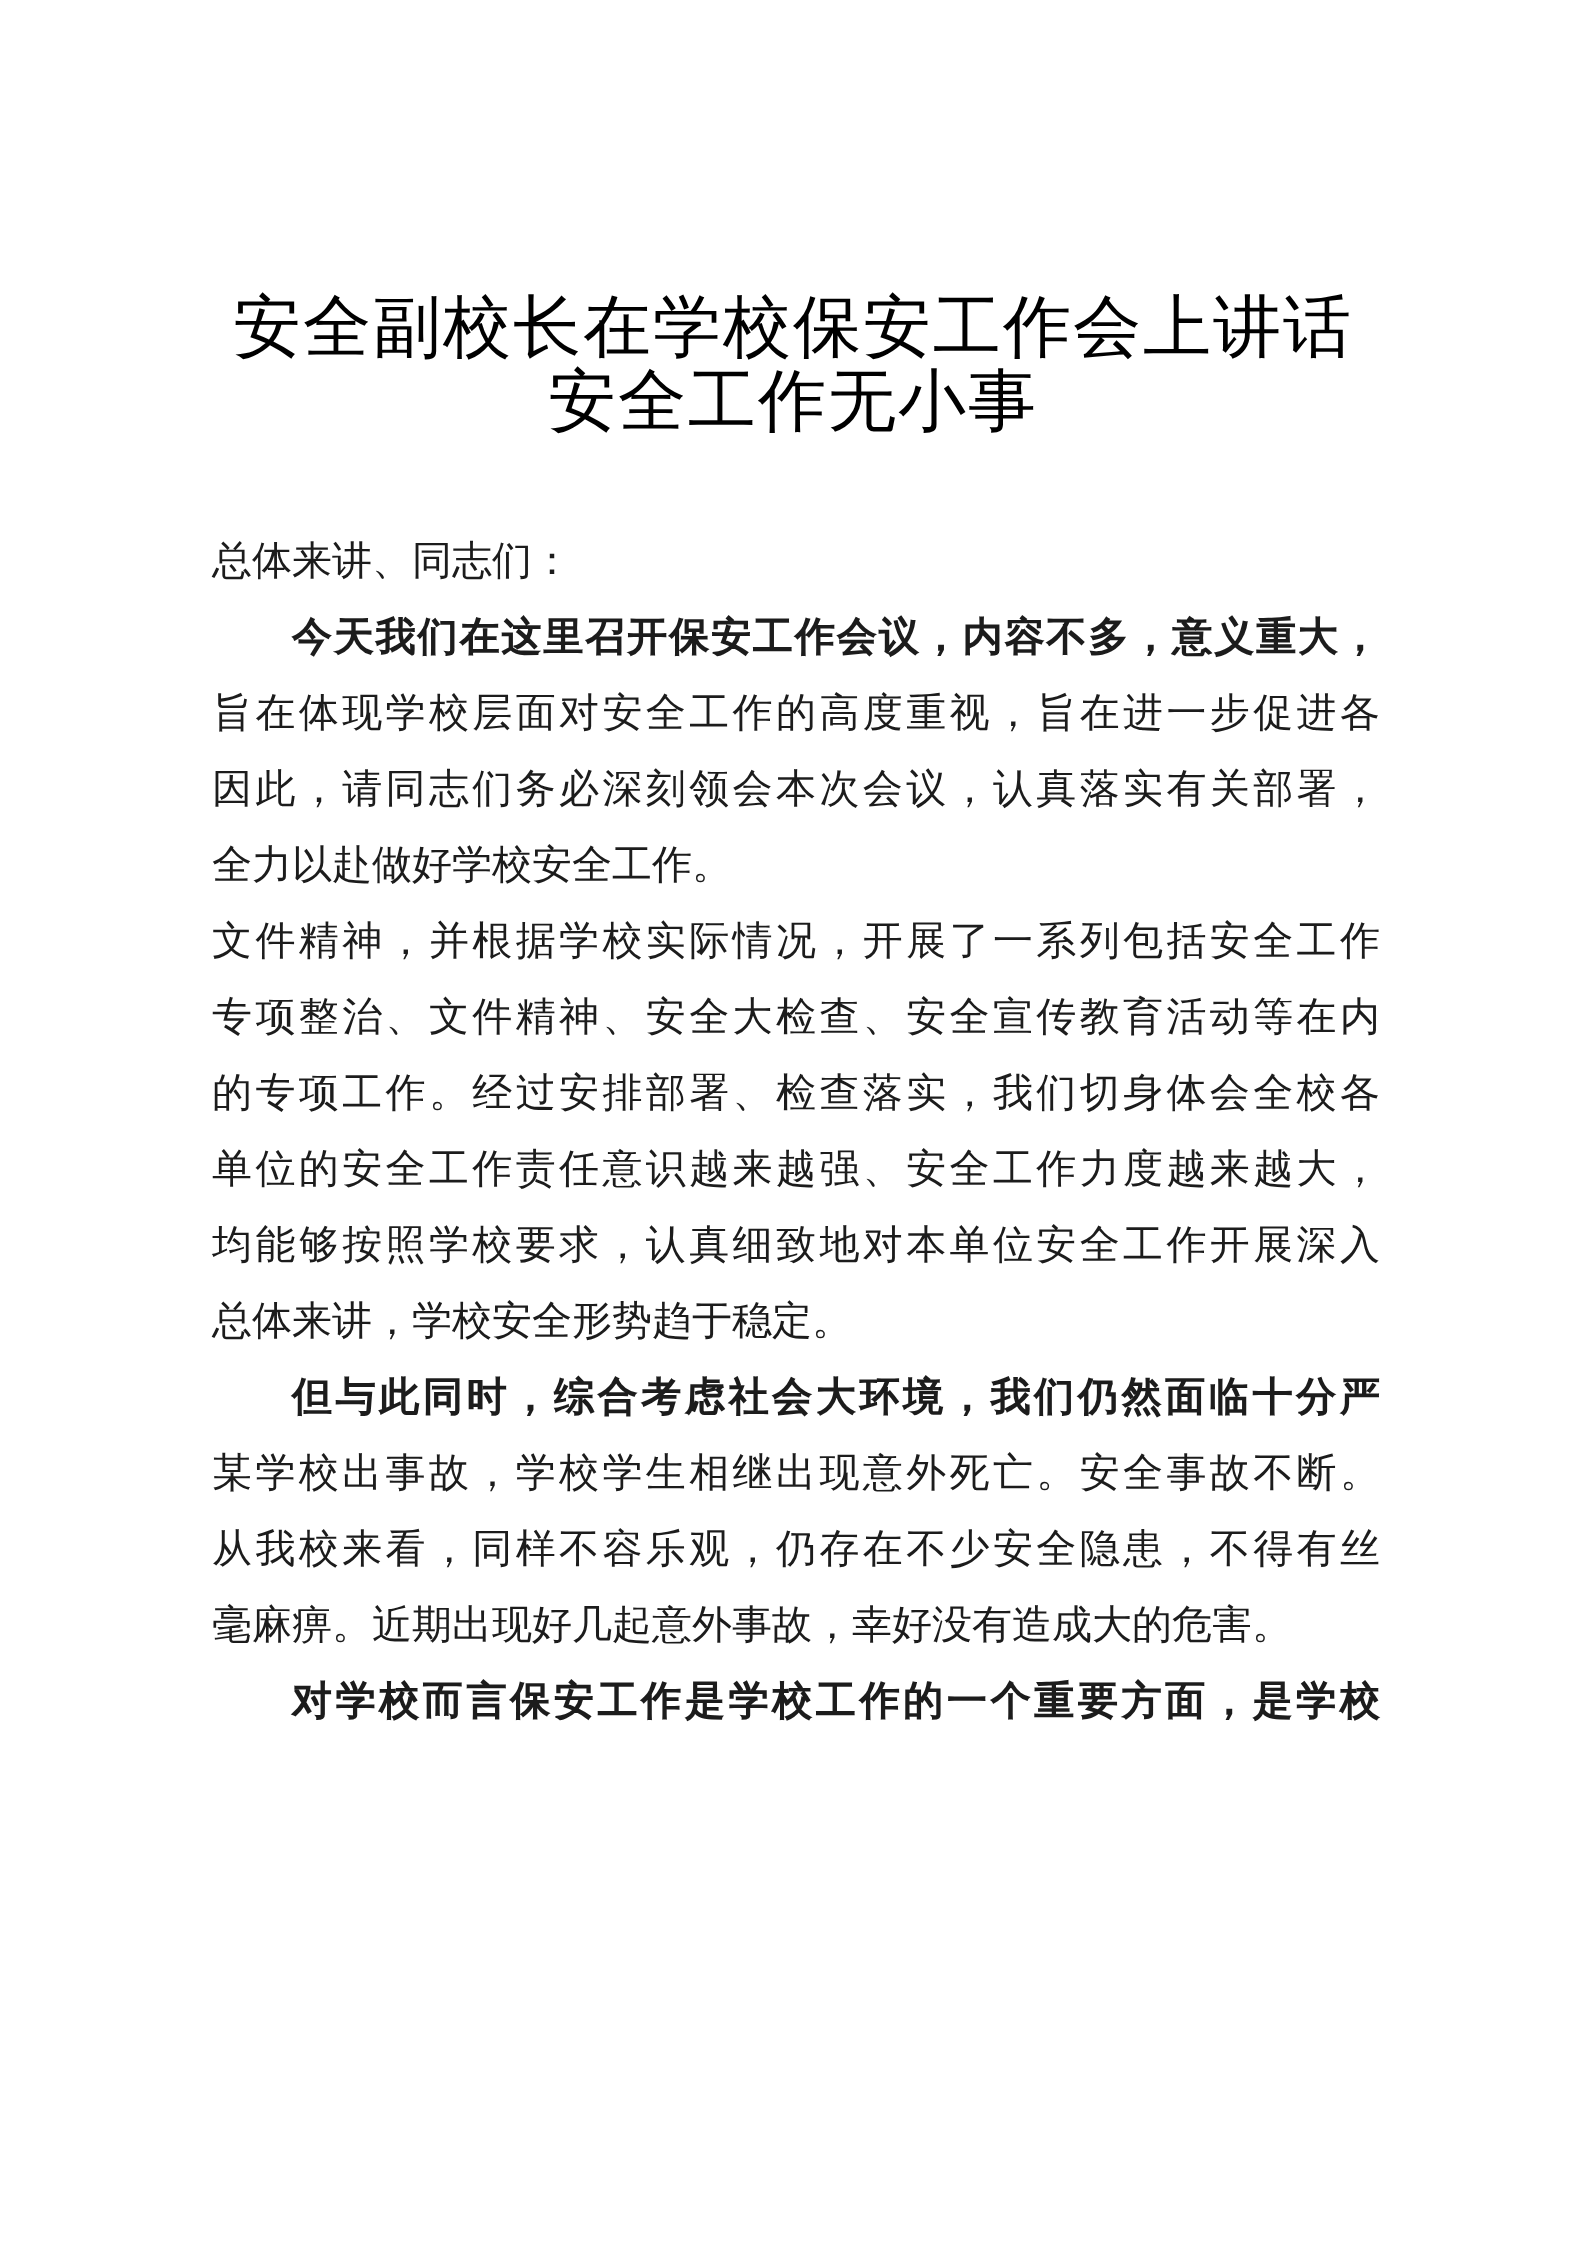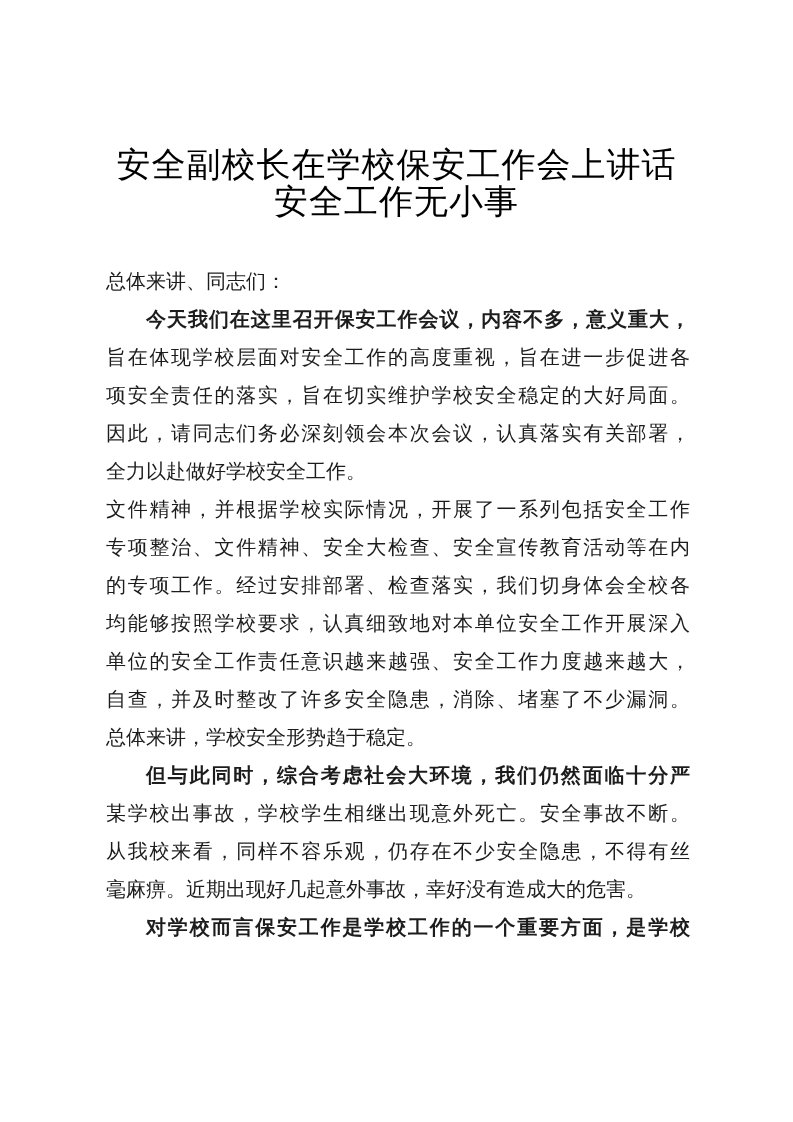--- a/index.html
+++ b/index.html
@@ -55,31 +55,29 @@
     <div class="title-line">安全副校长在学校保安工作会上讲话</div>
     <div class="title-line">安全工作无小事</div>
   </div>
   <div class="doc-body" id="doc-body">
       <div class="paragraph">
         <div class="line">总体来讲、同志们：</div>
       </div>
       <div class="paragraph">
         <div class="line indent justify">今天我们在这里召开保安工作会议，内容不多，意义重大，</div>
         <div class="line justify">旨在体现学校层面对安全工作的高度重视，旨在进一步促进各</div>
-        <div class="line justify">项安全责任的落实，旨在切实维护学校安全稳定的大好局面。</div>
         <div class="line justify">因此，请同志们务必深刻领会本次会议，认真落实有关部署，</div>
         <div class="line">全力以赴做好学校安全工作。</div>
       </div>
       <div class="paragraph">
         <div class="line justify">文件精神，并根据学校实际情况，开展了一系列包括安全工作</div>
         <div class="line justify">专项整治、文件精神、安全大检查、安全宣传教育活动等在内</div>
         <div class="line justify">的专项工作。经过安排部署、检查落实，我们切身体会全校各</div>
+        <div class="line justify">单位的安全工作责任意识越来越强、安全工作力度越来越大，</div>
         <div class="line justify">均能够按照学校要求，认真细致地对本单位安全工作开展深入</div>
-        <div class="line justify">单位的安全工作责任意识越来越强、安全工作力度越来越大，</div>
-        <div class="line justify">自查，并及时整改了许多安全隐患，消除、堵塞了不少漏洞。</div>
         <div class="line">总体来讲，学校安全形势趋于稳定。</div>
       </div>
       <div class="paragraph">
         <div class="line indent justify">但与此同时，综合考虑社会大环境，我们仍然面临十分严</div>
         <div class="line justify">某学校出事故，学校学生相继出现意外死亡。安全事故不断。</div>
         <div class="line justify">从我校来看，同样不容乐观，仍存在不少安全隐患，不得有丝</div>
         <div class="line">毫麻痹。近期出现好几起意外事故，幸好没有造成大的危害。</div>
       </div>
       <div class="paragraph">
         <div class="line indent justify">对学校而言保安工作是学校工作的一个重要方面，是学校</div>

